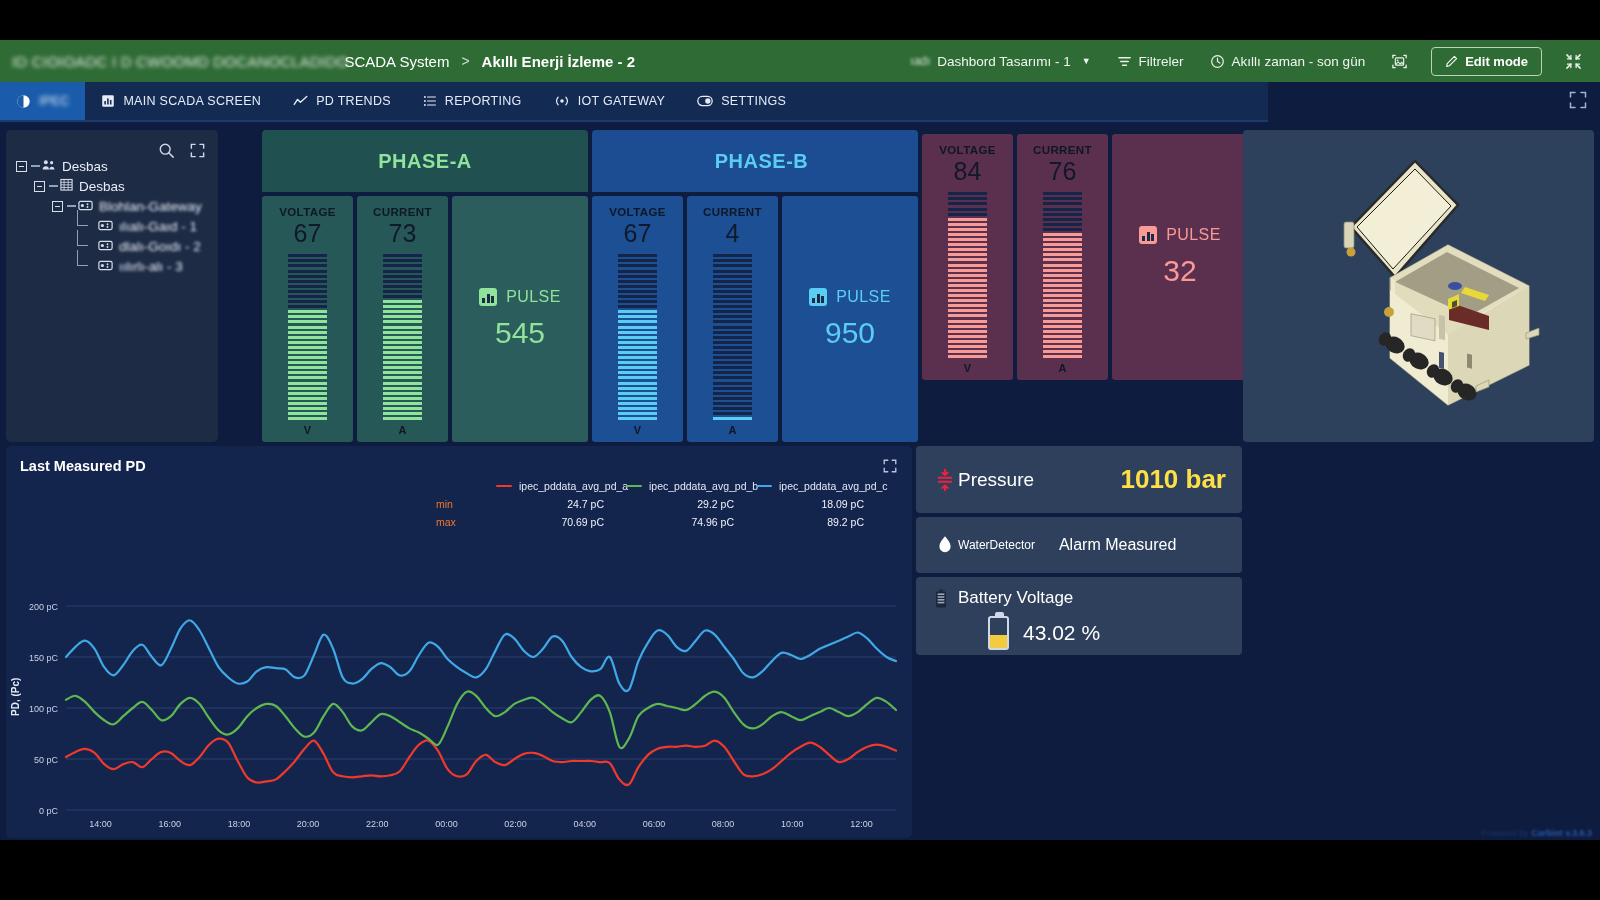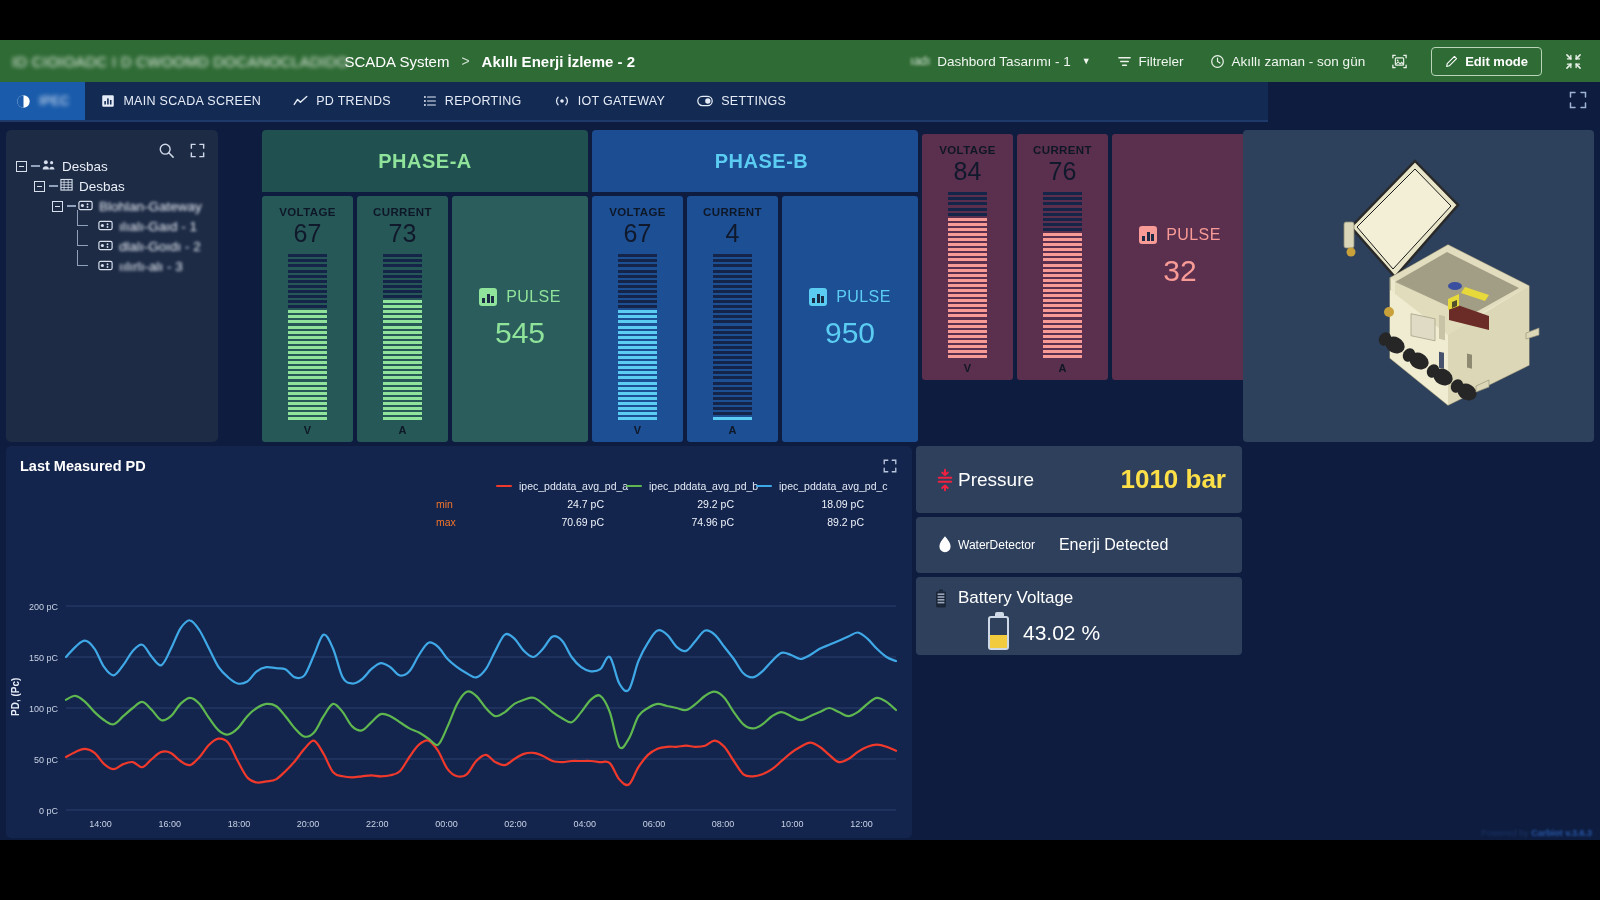--- a/index.html
+++ b/index.html
@@ -801,21 +801,21 @@
       <div class="s-val" id="pre-val" style="color: #fde047;">1010 bar</div>
     </div>
 
     <div class="scard water">
       <div class="s-ico">
         <svg width="16" height="20" viewBox="0 0 16 20">
             <path d="M8 1.2C4.8 5 2.4 8.2 2.4 11.6a5.6 5.6 0 1 0 11.2 0C13.6 8.2 11.2 5 8 1.2z" fill="#ffffff"></path>
           </svg>
       </div>
       <div class="s-name">WaterDetector</div>
-      <div class="s-val">Enerji Detected</div>
+      <div class="s-val">Alarm Measured</div>
     </div>
 
     <div class="scard battery">
       <div class="bat-head">
         <span class="s-ico" style="width:18px">
           <svg width="12" height="19" viewBox="0 0 12 19">
               <rect x="4" y="0.4" width="4" height="2" rx="0.6" fill="#1b2738"></rect>
               <rect x="1" y="2.4" width="10" height="16" rx="1.3" fill="#1b2738"></rect>
               <rect x="2.6" y="4.4" width="6.8" height="1.6" fill="#9aa6bb"></rect>
               <rect x="2.6" y="7.2" width="6.8" height="1.6" fill="#9aa6bb"></rect>

